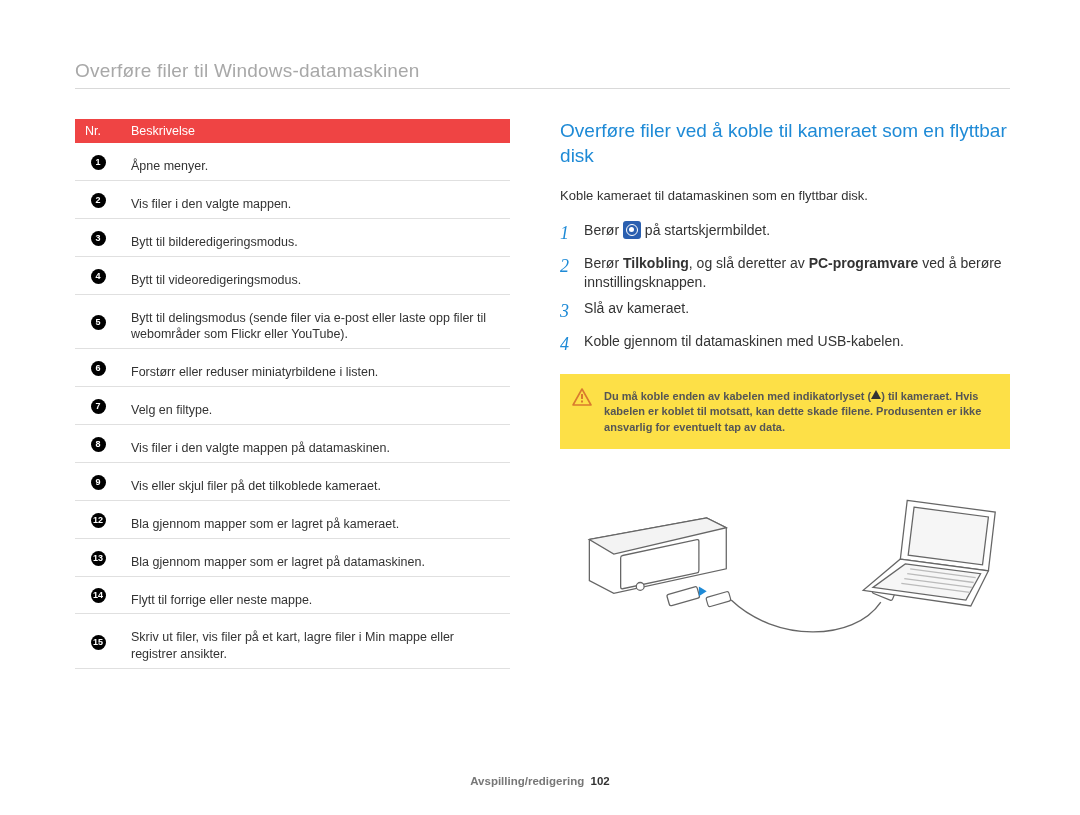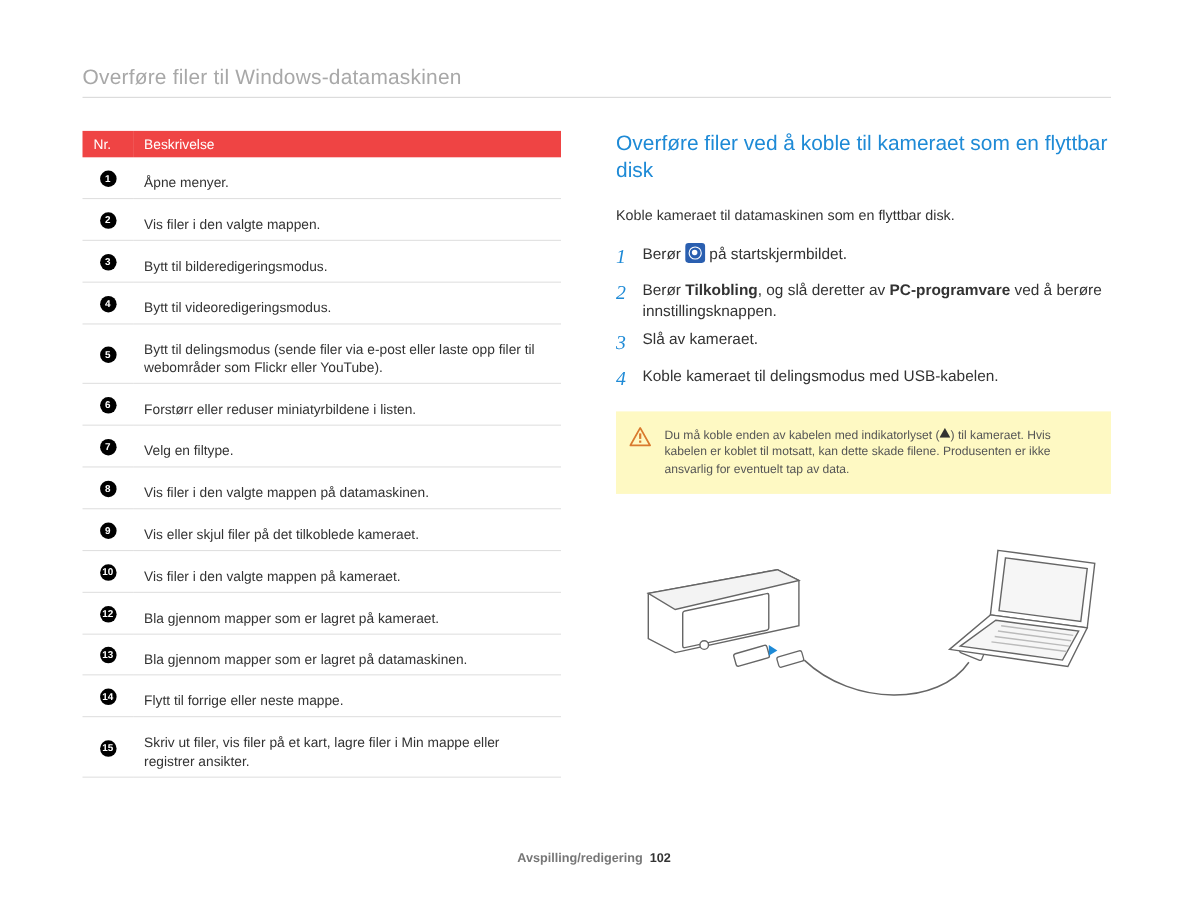--- a/index.html
+++ b/index.html
@@ -118,27 +118,28 @@
   .inline-icon::after {
     content:"";
     position:absolute;
     width:5px;height:5px;
     background:#fff;
     border-radius:50%;
     top:6px;left:6px;
   }
 
   .note-box {
-    background: #fef9c3;
+    background: #fde047;
     padding: 14px 16px 14px 44px;
     font-size: 11px;
     color: #555;
     line-height: 1.4;
     position: relative;
     margin: 18px 0 16px 0;
+    font-weight: bold;
   }
   .note-box .warning-icon {
     position: absolute;
     left: 12px; top: 14px;
   }
   .tri-arrow {
     display:inline-block;
     vertical-align: 1px;
   }
 
@@ -204,24 +205,20 @@
               <td><span class="num-badge">7</span></td>
               <td>Velg en filtype.</td>
             </tr>
             <tr>
               <td><span class="num-badge">8</span></td>
               <td>Vis filer i den valgte mappen på datamaskinen.</td>
             </tr>
             <tr>
               <td><span class="num-badge">9</span></td>
               <td>Vis eller skjul filer på det tilkoblede kameraet.</td>
-            </tr>
-            <tr>
-              <td><span class="num-badge">10</span></td>
-              <td>Vis filer i den valgte mappen på kameraet.</td>
             </tr>
             <tr>
               <td><span class="num-badge">12</span></td>
               <td>Bla gjennom mapper som er lagret på kameraet.</td>
             </tr>
             <tr>
               <td><span class="num-badge">13</span></td>
               <td>Bla gjennom mapper som er lagret på datamaskinen.</td>
             </tr>
             <tr>
@@ -252,21 +249,21 @@
           <span class="step-body">
             <span>Berør </span><span class="bold">Tilkobling</span><span>, og slå deretter av </span><span class="bold">PC-programvare</span><span> ved å berøre innstillingsknappen.</span>
           </span>
         </li>
         <li>
           <span class="step-num">3</span>
           <span class="step-body">Slå av kameraet.</span>
         </li>
         <li>
           <span class="step-num">4</span>
-          <span class="step-body">Koble kameraet til delingsmodus med USB-kabelen.</span>
+          <span class="step-body">Koble gjennom til datamaskinen med USB-kabelen.</span>
         </li>
       </ol>
 
       <div class="note-box">
         <span class="warning-icon">
           <svg width="20" height="18" viewBox="0 0 20 18">
             <polygon points="10,1 19,17 1,17" fill="none" stroke="#d97a2e" stroke-width="1.6" stroke-linejoin="round"></polygon>
             <rect x="9" y="6" width="2" height="5" fill="#d97a2e"></rect>
             <rect x="9" y="12.5" width="2" height="2" fill="#d97a2e"></rect>
           </svg>

